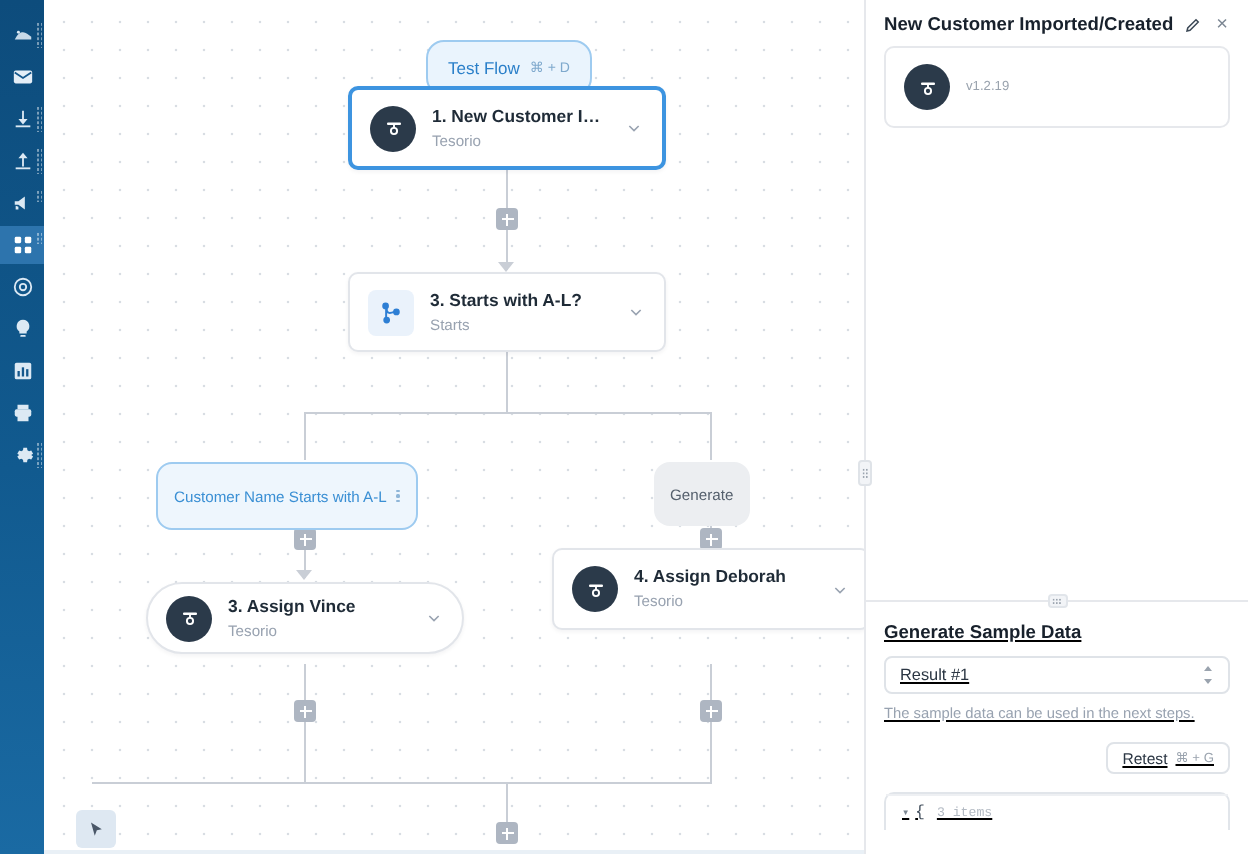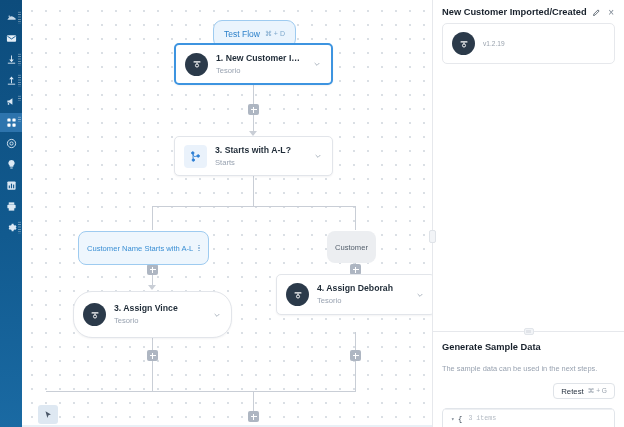--- a/index.html
+++ b/index.html
@@ -165,21 +165,21 @@
     width: 23px; height: 23px; border-radius: 50%;
     background:#2b3a4a; flex:0 0 23px;
     display:flex; align-items:center; justify-content:center;
   }
   .app-card-icon svg { width: 12px; height: 12px; }
   .app-card-name { font-size: 8.2px; color:#1f2b37; line-height: 11px; flex:1 1 auto; }
   .app-card-ver { font-size: 6.6px; color:#9aa3ae; flex:0 0 auto; }
 
   .panel-spacer { flex: 1 1 auto; }
 
-  .panel-lower { border-top: 1px solid #e6e8ec; position: relative; padding: 0 9px 0; }
+  .panel-lower { border-top: 1px solid #e6e8ec; position: relative; padding: 0 9px 12px; text-decoration: underline; }
   .lower-grip {
     position:absolute; left:50%; transform: translateX(-50%); top:-4px;
     width: 10px; height: 7px; border-radius:2px; background:#f2f4f7; border:1px solid #e1e5ea;
     display:flex; align-items:center; justify-content:center; cursor: row-resize;
   }
   .lower-grip i { width:5px; height:3px;
     background-image: radial-gradient(circle, #9aa3ae 0.5px, transparent 0.6px);
     background-size: 1.6px 1.7px; display:block; }
 
   .lower-title { font-size: 9.3px; font-weight: 700; color:#18212c; padding: 10px 0 7px; }
@@ -328,21 +328,21 @@
 
     <div class="branch-pill primary" style="left:56px; top:231px;">
       <span>Customer Name Starts with A-L</span>
       <span class="dots-v">
           <i></i>
           <i></i>
           <i></i>
         </span>
     </div>
     <div class="branch-pill secondary" style="left:305px; top:231px;">
-      <span>Customer</span>
+      <span>Generate</span>
     </div>
 
     <div class="edge v" style="left:130px; top:247px; height:18px;"></div>
     <div class="plus-btn" style="left:125px; top:264px;"></div>
     <div class="edge v" style="left:130px; top:275px; height:14px;"></div>
     <div class="arrow" style="left:126px; top:285px;"></div>
 
     <div class="edge v" style="left:333px; top:247px; height:18px;"></div>
     <div class="plus-btn" style="left:328px; top:264px;"></div>
     <div class="edge v" style="left:333px; top:275px; height:14px;"></div>
@@ -392,21 +392,21 @@
         <div class="node-title">3. Starts with A-L?</div>
         <div class="node-sub">Starts</div>
       </div>
       <span class="node-chev">
         <svg viewBox="0 0 24 24" fill="none" stroke="#98a2b0" stroke-width="2.4">
             <path d="M5 9l7 7 7-7"></path>
           </svg>
       </span>
     </div>
 
-    <div class="node" style="left:51px; top:291px; width:159px; height:47px;border-radius:19px;">
+    <div class="node" style="left:51px; top:291px; width:159px; height:36px;border-radius:19px;">
       <div class="node-icon-circle">
         <svg viewBox="0 0 24 24" fill="none" stroke="#ffffff" stroke-width="1.9">
           <rect x="5" y="6.5" width="14" height="2.6" rx="1.1" fill="#fff" stroke="none"></rect>
           <path d="M12 9v3"></path>
             <circle cx="12" cy="15" r="3.1"></circle>
         </svg>
       </div>
       <div class="node-text">
         <div class="node-title">3. Assign Vince</div>
         <div class="node-sub">Tesorio</div>
@@ -474,20 +474,31 @@
 
     <div class="panel-spacer"></div>
 
     <div class="panel-lower">
       <div class="lower-grip">
           <i></i>
         </div>
 
       <div class="lower-title">Generate Sample Data</div>
 
+      <div class="select-box">
+        <span>Result #1</span>
+        <span class="sp">
+          <svg viewBox="0 0 12 8" fill="#9aa3ae">
+              <path d="M6 0l4 5H2z"></path>
+            </svg>
+          <svg viewBox="0 0 12 8" fill="#9aa3ae">
+              <path d="M6 8L2 3h8z"></path>
+            </svg>
+        </span>
+      </div>
 
       <div class="hint">The sample data can be used in the next steps.</div>
 
       <div class="test-row">
         <div class="retest-btn">
           <span class="lbl">Retest</span>
           <span class="kbd">⌘ + G</span>
         </div>
       </div>
 

